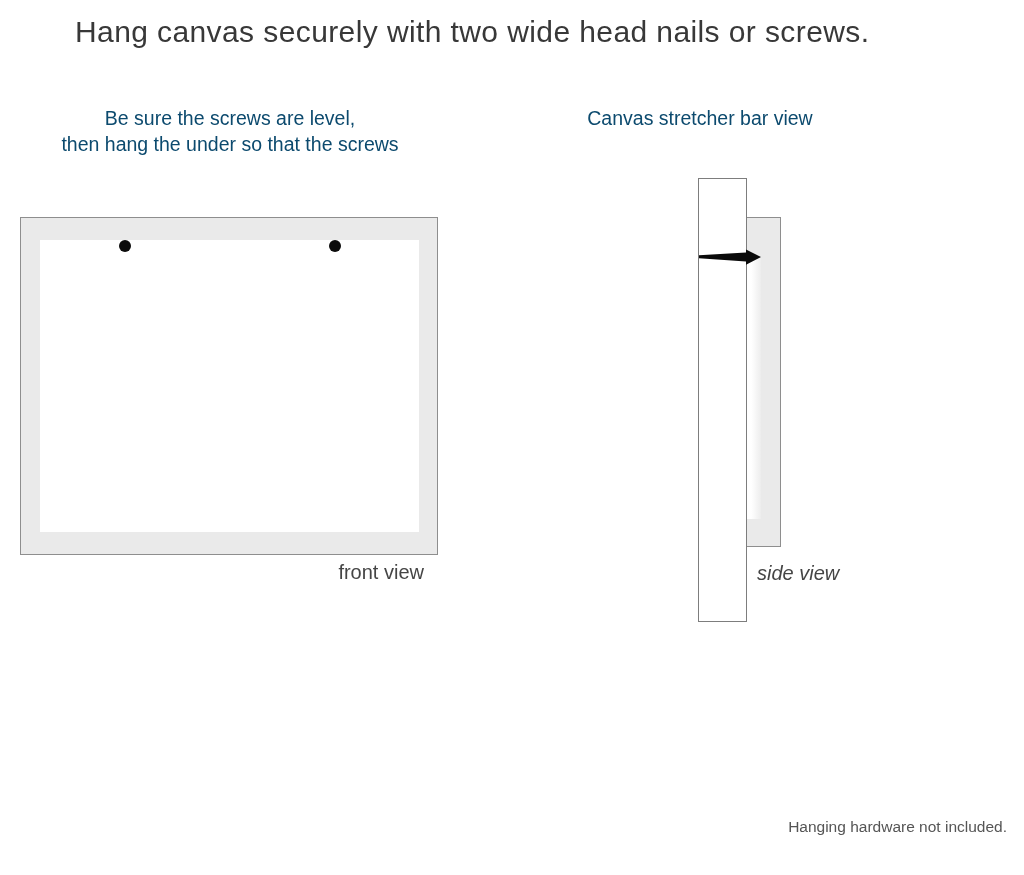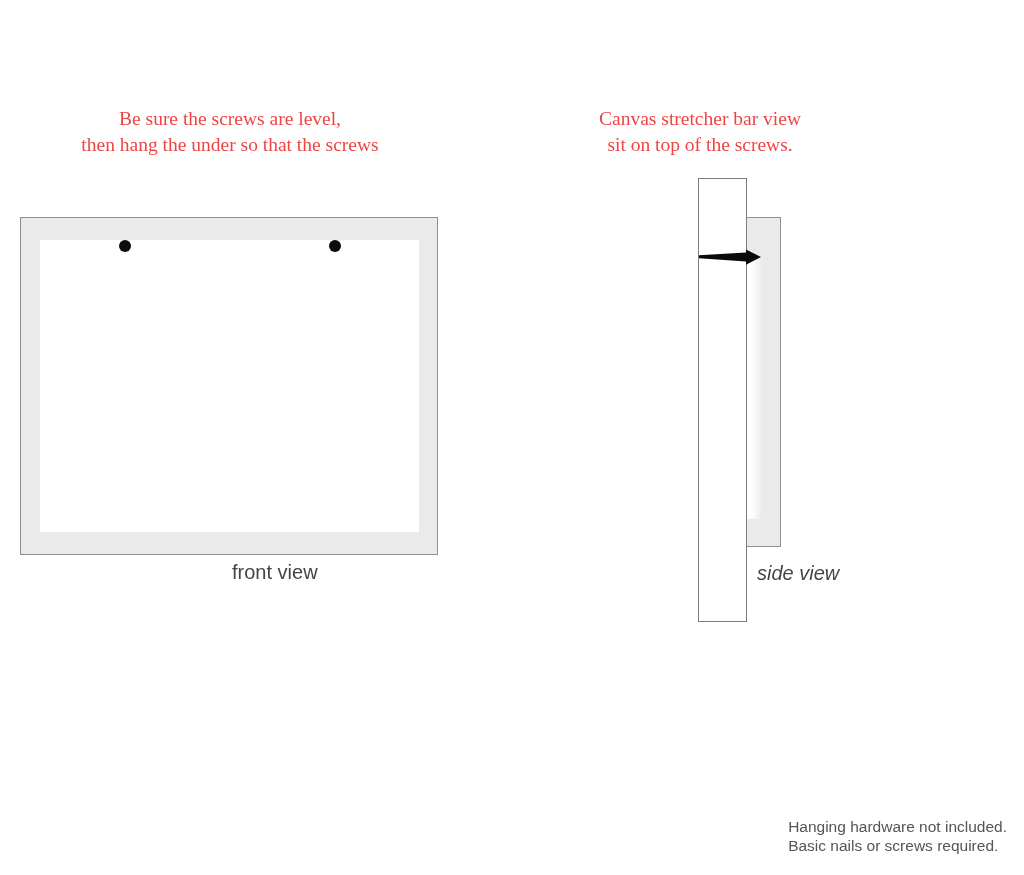--- a/index.html
+++ b/index.html
@@ -23,22 +23,21 @@
     letter-spacing: 0.4px;
     color: #383838;
     white-space: nowrap;
   }
   .instruction {
     position: absolute;
     text-align: center;
     font-size: 19.5px;
     font-weight: 300;
     line-height: 25.5px;
-    color: #ef4444;
-    font-family: Liberation Serif, serif;
+    color: #0c4a6e;
   }
   .instruction-front { left: 18px; top: 106px; width: 424px; }
   .instruction-side  { left: 560px; top: 106px; width: 280px; }
 
   
   .front-canvas {
     position: absolute;
     left: 20px; top: 217px;
     width: 418px; height: 338px;
     background: #eaeaea;
@@ -59,21 +58,21 @@
   .screw-dot.left  { left: 98px;  top: 22px; }
   .screw-dot.right { left: 308px; top: 22px; }
 
   .view-label {
     position: absolute;
     font-size: 20px;
     font-weight: 300;
     color: #454545;
     white-space: nowrap;
   }
-  .front-label { left: 232px; top: 561px; width: 200px; text-align: left; }
+  .front-label { left: 224px; top: 561px; width: 200px; text-align: right; }
   .side-label  { left: 757px; top: 562px; font-style: italic; }
 
   
   .side-canvas {
     position: absolute;
     left: 746px; top: 217px;
     width: 35px; height: 330px;
     background: #eaeaea;
     border: 1px solid #8e8e8e;
   }
@@ -92,55 +91,55 @@
   }
   .nail-svg {
     position: absolute;
     left: 690px; top: 242px;
     width: 80px; height: 28px;
   }
 
   .footnote {
     position: absolute;
     right: 17px; top: 817px;
+    text-align: right;
     font-size: 15.5px;
     font-weight: 300;
     line-height: 19px;
     color: #555555;
   }
 </style>
 </head>
 <body>
 
 <div class="page">
 
+  <div class="title">Hang canvas securely with two wide head nails or screws.</div>
 
   <div class="instruction instruction-front">
     <div>Be sure the screws are level,</div>
     <div>then hang the under so that the screws</div>
   </div>
 
   <div class="instruction instruction-side">
     <div>Canvas stretcher bar view</div>
-    <div>sit on top of the screws.</div>
   </div>
 
   <div class="front-canvas">
     <div class="front-canvas-inner"></div>
     <div class="screw-dot left"></div>
     <div class="screw-dot right"></div>
   </div>
   <div class="view-label front-label">front view</div>
 
   <div class="side-canvas"></div>
   <div class="side-canvas-inner"></div>
   <div class="wall-bar"></div>
   <svg class="nail-svg" viewBox="690 242 80 28" xmlns="http://www.w3.org/2000/svg">
     <polygon points="699,255.2 746,252.6 746,249.6 761,257 746,264.8 746,261.4 699,258.2" fill="#0a0a0a"></polygon>
   </svg>
   <div class="view-label side-label">side view</div>
 
   <div class="footnote">
     <div>Hanging hardware not included.</div>
-    <div>Basic nails or screws required.</div>
   </div>
 
 </div>
 
 </body></html>

